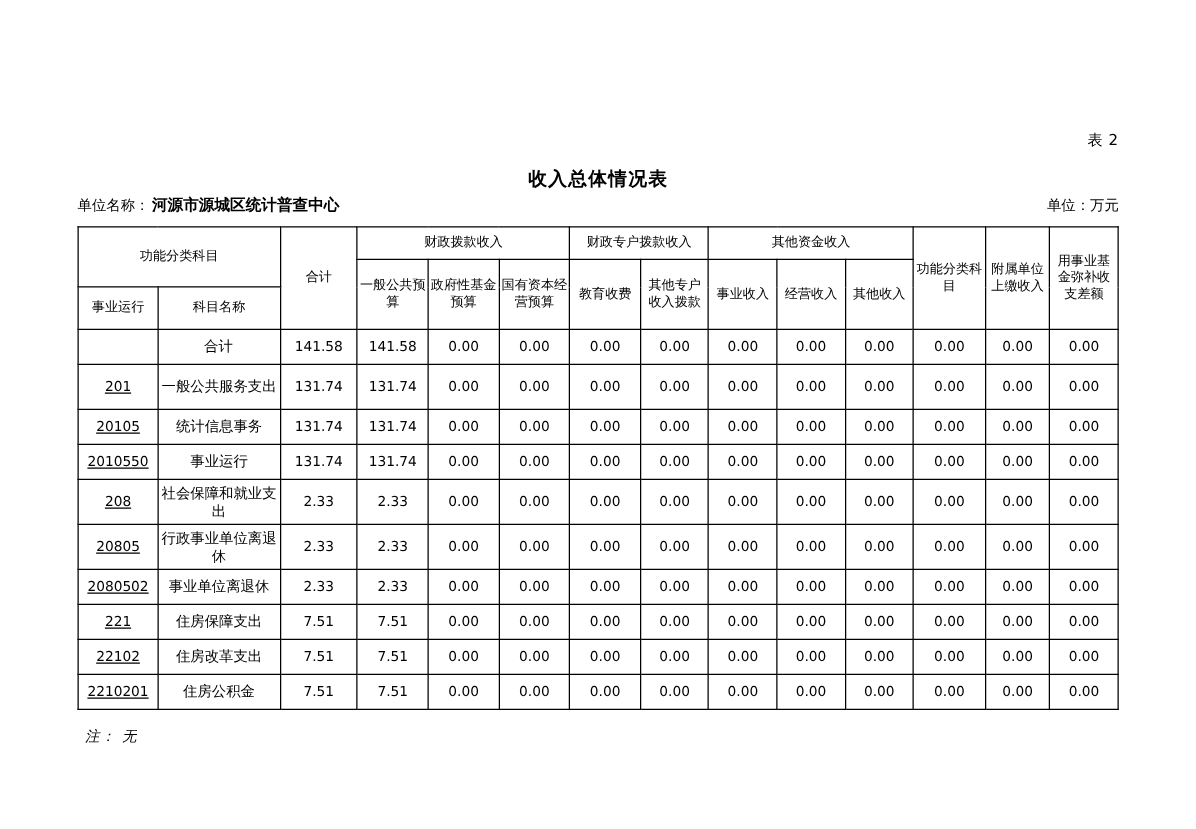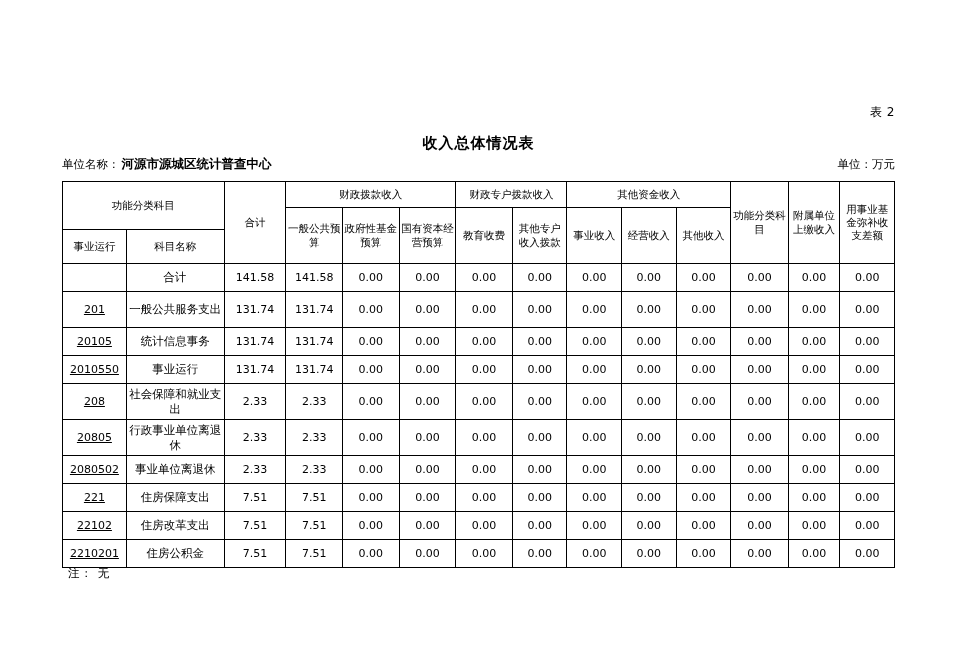--- a/index.html
+++ b/index.html
@@ -99,24 +99,25 @@
   }
   .name-cell.center {
     text-align: center;
     padding-left: 0;
   }
   .bold {
     font-weight: bold;
   }
   .note {
     position: absolute;
-    top: 566px;
+    top: 582px;
     left: 68px;
     font-size: 11.5px;
     letter-spacing: 1px;
+    font-style: italic;
   }
   .r-h1 { height: 26px; }
   .r-h2 { height: 22px; }
   .r-h3 { height: 34px; }
   .r-data { height: 28px; }
   .r-data2 { height: 36px; }
 </style>
 </head>
 <body>
 

